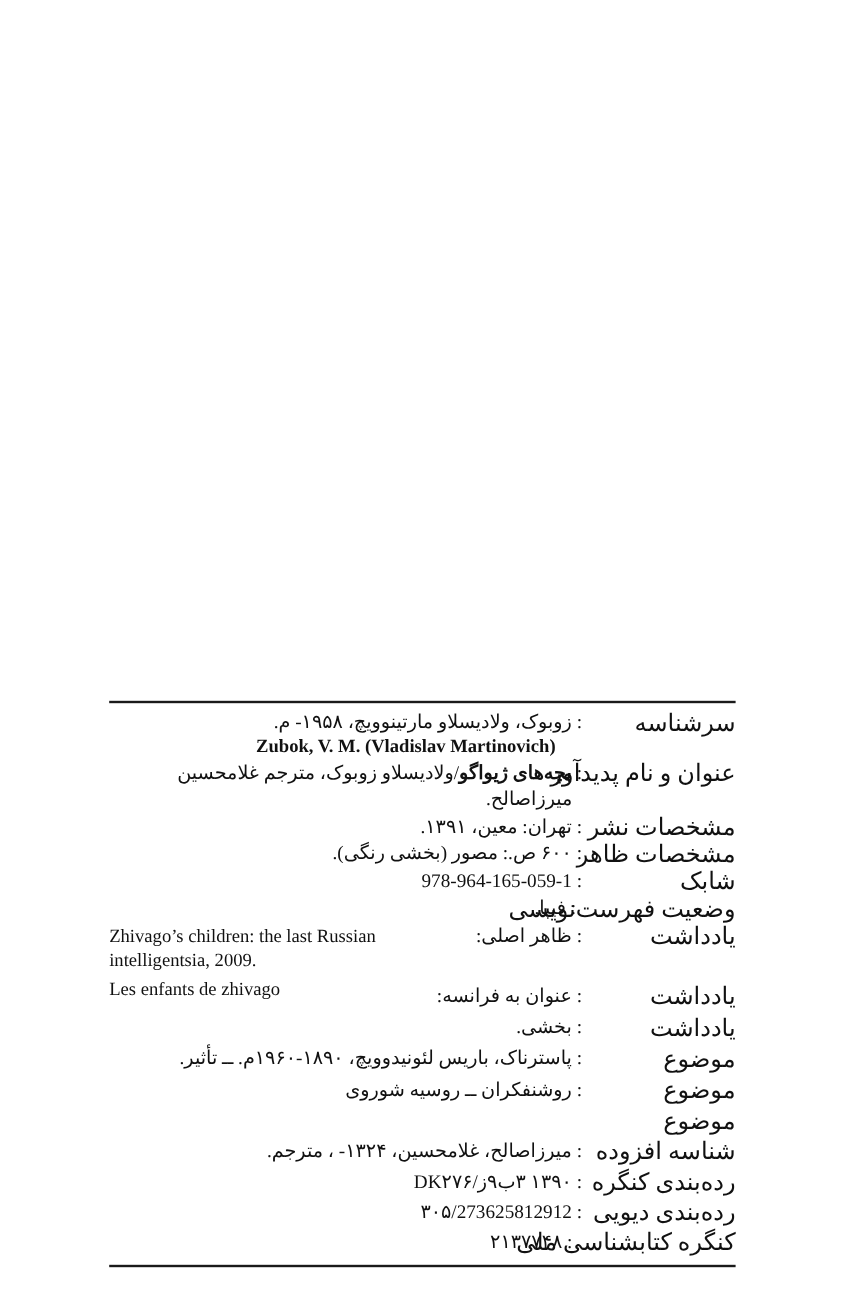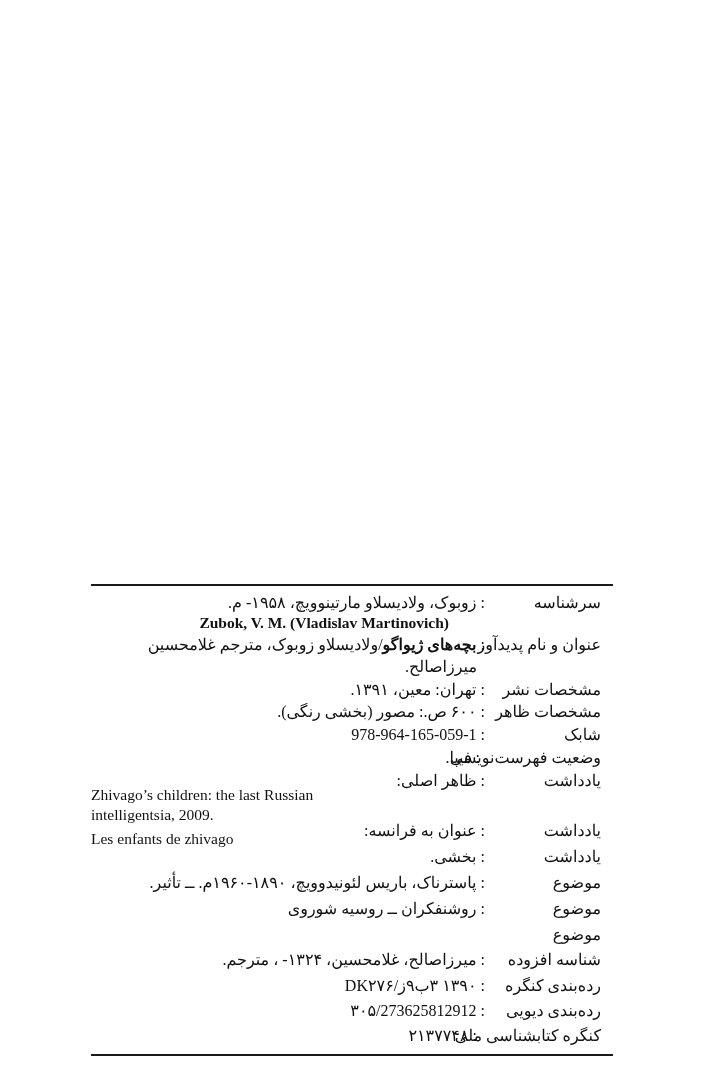--- a/index.html
+++ b/index.html
@@ -16,57 +16,56 @@
   .rule.bottom { top: 1054px; }
 
   .record {
     position: absolute; left: 91px; top: 590px; width: 522px;
   }
   .row {
     position: absolute; left: 0; width: 522px; height: 24px;
     direction: rtl;
   }
   .label {
-    position: absolute; right: 12px; top: 0;
-    font-size: 16px; line-height: 22px; white-space: nowrap;
+    position: absolute; right: 0; top: 0;
+    font-size: 20px; line-height: 22px; white-space: nowrap;
     direction: rtl;
   }
   .value {
     position: absolute; right: 128px; top: 0;
     font-size: 16px; line-height: 22px; white-space: nowrap;
     direction: rtl; text-align: left;
   }
   .cont {
     position: absolute; font-size: 16px; line-height: 22px; white-space: nowrap;
   }
   .latin {
     direction: ltr; font-family: "Liberation Serif", serif; font-size: 16px;
   }
   .bold { font-weight: bold; }
   .en-block {
     position: absolute; left: 0; direction: ltr; text-align: left;
     font-size: 15.5px; line-height: 20px; white-space: nowrap;
     font-family: "Liberation Serif", serif;
-    margin-top: 14px;
   }
 </style>
 </head>
 <body>
 
 <div class="rule top"></div>
 
 <div class="record">
 
   <div class="row" style="top:2px;">
     <span class="label">سرشناسه</span>
     <span class="value">: زوبوک، ولادیسلاو مارتینوویچ، ۱۹۵۸-     م.</span>
   </div>
 
   <div class="row" style="top:22px;">
-    <span class="cont latin bold" style="right:164px; font-size:15.5px;">Zubok, V. M. (Vladislav Martinovich)</span>
+    <span class="cont latin bold" style="right:150px; font-size:15.5px;">Zubok, V. M. (Vladislav Martinovich)</span>
   </div>
 
   <div class="row" style="top:44px;">
     <span class="label">عنوان و نام پدیدآور</span>
     <span class="value" style="right:128px;"><span>: </span><span class="bold">بچه‌های ژیواگو</span><span>/ولادیسلاو زوبوک، مترجم غلامحسین</span></span>
   </div>
 
   <div class="row" style="top:66px;">
     <span class="cont" style="right:136px; direction:rtl;text-align:center;">میرزاصالح.</span>
   </div>

